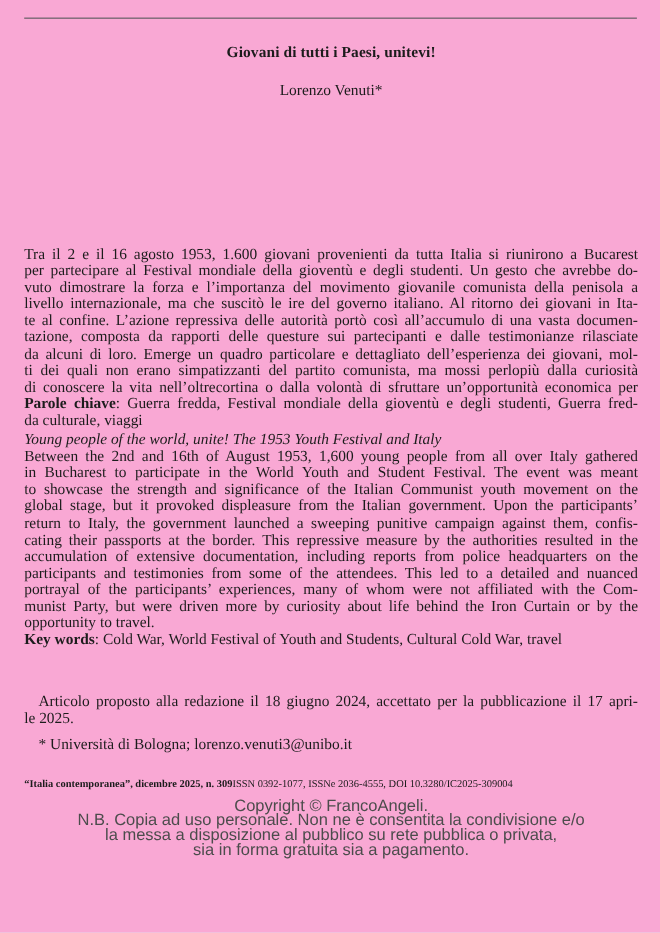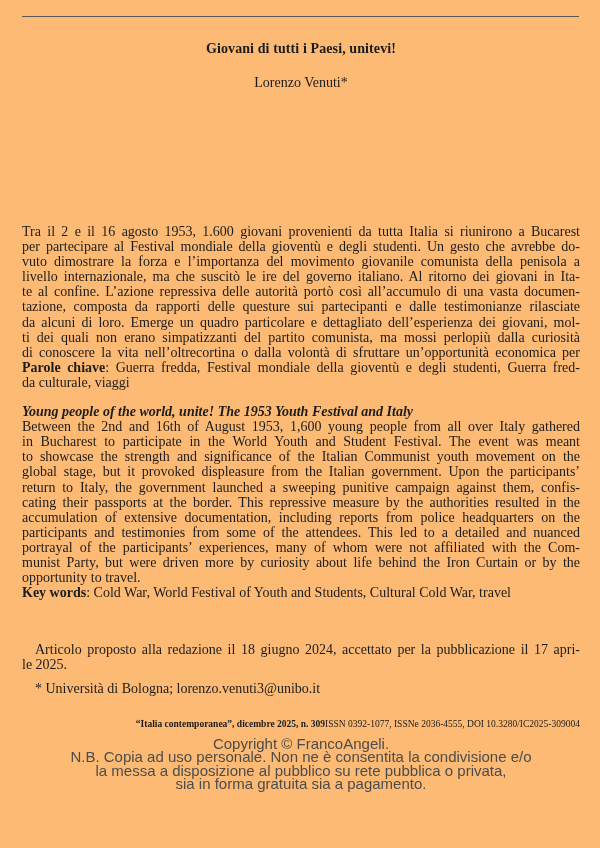--- a/index.html
+++ b/index.html
@@ -3,21 +3,21 @@
 <meta charset="utf-8">
 <style>
   * { margin: 0; padding: 0; box-sizing: border-box; }
   html, body { background: #e8e8e8; }
   body { font-family: "Liberation Serif", "DejaVu Serif", serif; }
   .page {
     position: relative;
     width: 600px;
     height: 848px;
     margin: 0 auto;
-    background: #fdba74;
+    background: #f9a8d4;
     color: #1c1c1c;
     overflow: hidden;
   }
   .rule {
     margin: 16px 21px 0 22px;
     border-top: 1.5px solid #57575a;
     height: 0;
   }
   .content {
     padding: 0 20px 0 22px;
@@ -39,31 +39,31 @@
   .body-text { font-size: 14px; line-height: 15.1px; }
   .abstract-it { margin-top: 131px; }
   .jline {
     text-align: justify;
     text-align-last: justify;
     white-space: nowrap;
   }
   .line { text-align: left; }
   .bold { font-weight: bold; }
   .en-heading {
-    margin-top: 14px;
-    font-weight: bold;
+    margin-top: 3px;
+    font-weight: normal;
     font-style: italic;
   }
   .submission { margin-top: 42px; }
   .indent { text-indent: 13px; }
   .affiliation { margin-top: 9px; }
   .journal-row {
     margin-top: 21px;
     display: flex;
-    justify-content: flex-end;
+    justify-content: flex-start;
     align-items: baseline;
     font-size: 9.5px;
     line-height: 12px;
   }
   .journal-cite { font-weight: bold; }
   .copyright {
     margin-top: 7px;
     text-align: center;
     font-family: "Liberation Sans", "DejaVu Sans", sans-serif;
     font-size: 15px;

